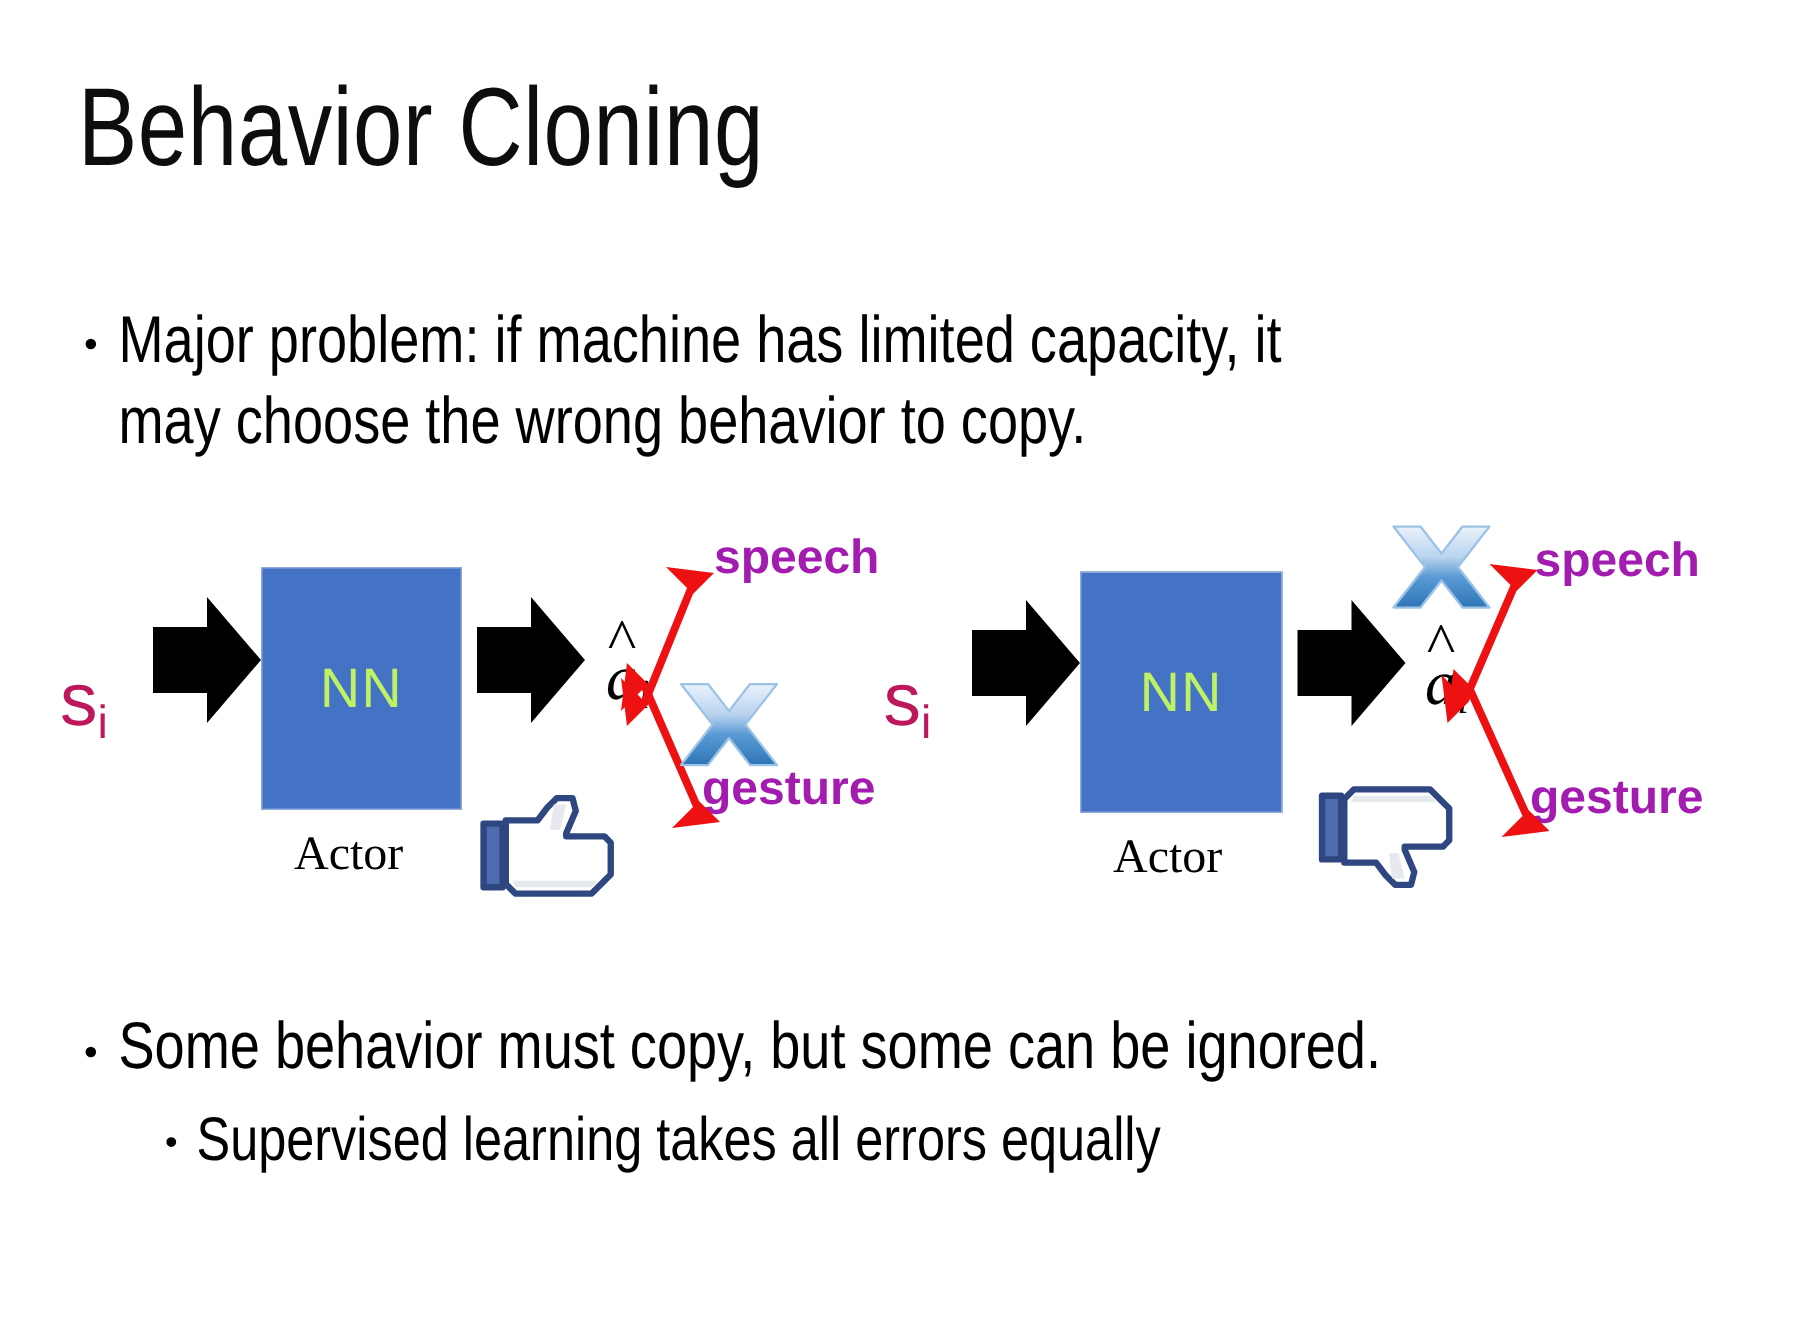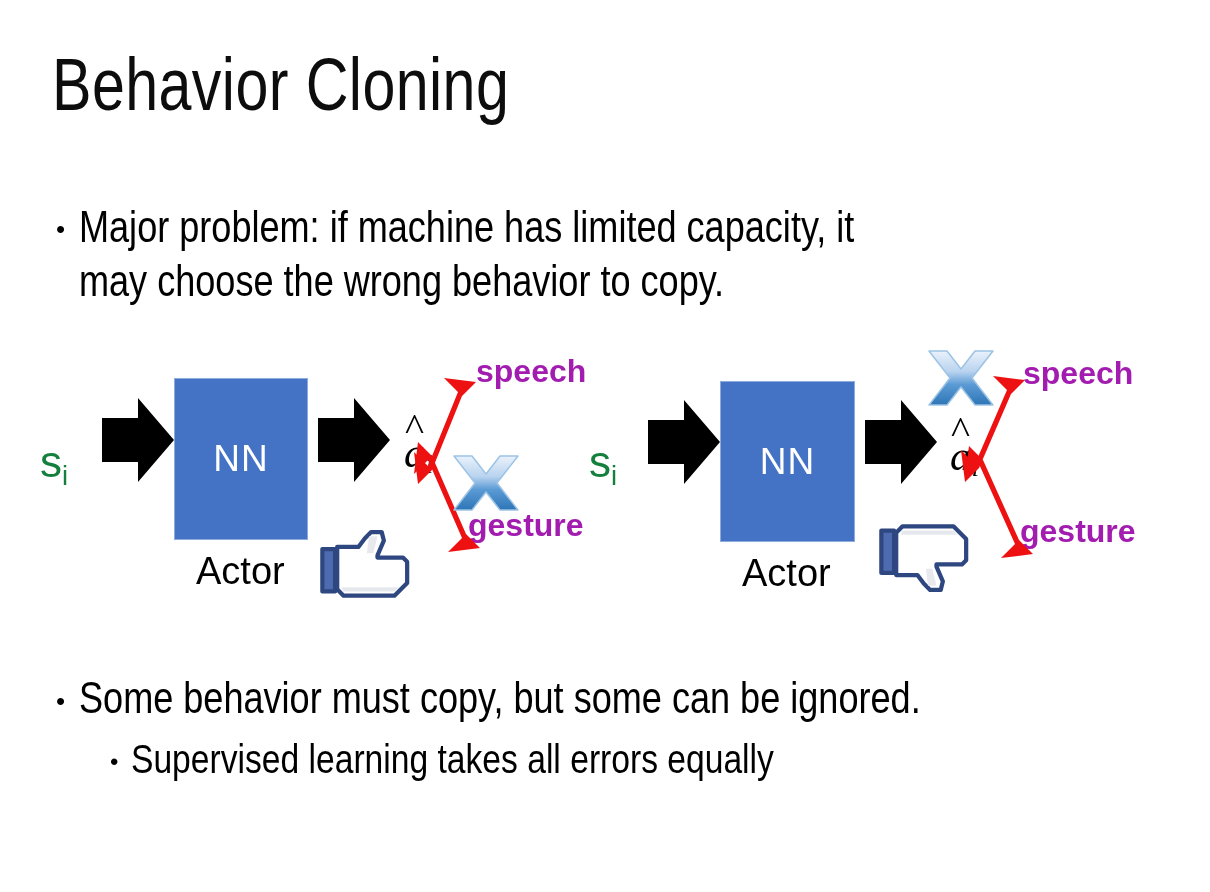--- a/index.html
+++ b/index.html
@@ -98,45 +98,45 @@
   .nn-box {
     position: absolute;
     background: #4472C4;
     border: 1px solid #8FAADC;
     box-sizing: border-box;
     display: flex;
     align-items: center;
     justify-content: center;
   }
   .nn-label {
-    color: #ffffff;
+    color: #bef264;
     font-family: "Liberation Sans", sans-serif;
     font-size: 37px;
     font-weight: 400;
     letter-spacing: 1px;
   }
 
   .state-label {
     position: absolute;
     font-family: "Liberation Sans", sans-serif;
-    font-size: 44px;
-    color: #15803d;
+    font-size: 50px;
+    color: #be185d;
     white-space: nowrap;
   }
   .state-label sub {
     font-size: 0.62em;
     vertical-align: baseline;
     position: relative;
     top: 0.30em;
   }
 
   .actor-label {
     position: absolute;
-    font-family: Liberation Sans, sans-serif;
-    font-size: 38px;
+    font-family: Liberation Serif, serif;
+    font-size: 32px;
     color: #000000;
     white-space: nowrap;
   }
 
   .action-label {
     position: absolute;
     font-family: "Liberation Serif", serif;
     font-style: italic;
     font-size: 42px;
     color: #000000;

